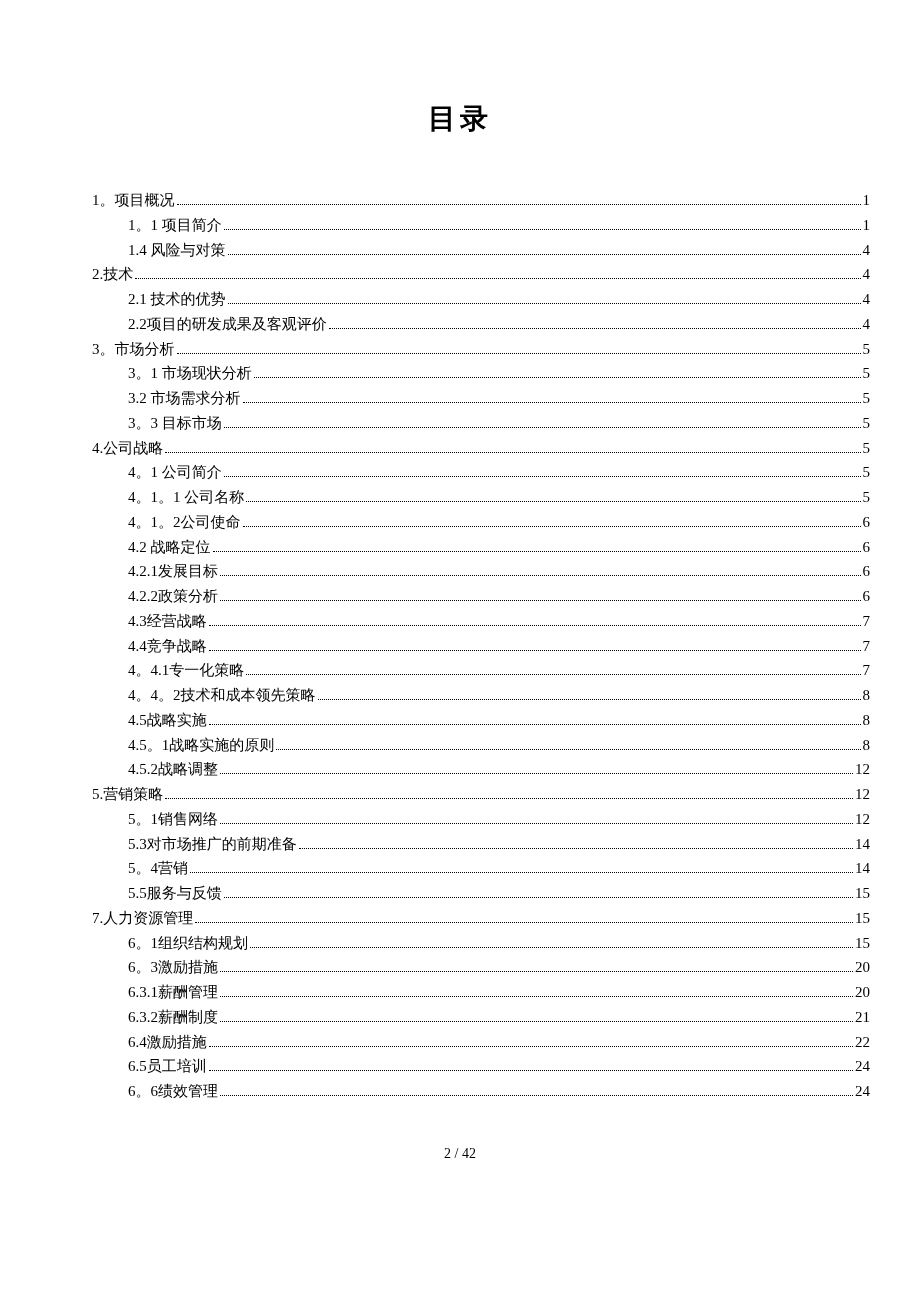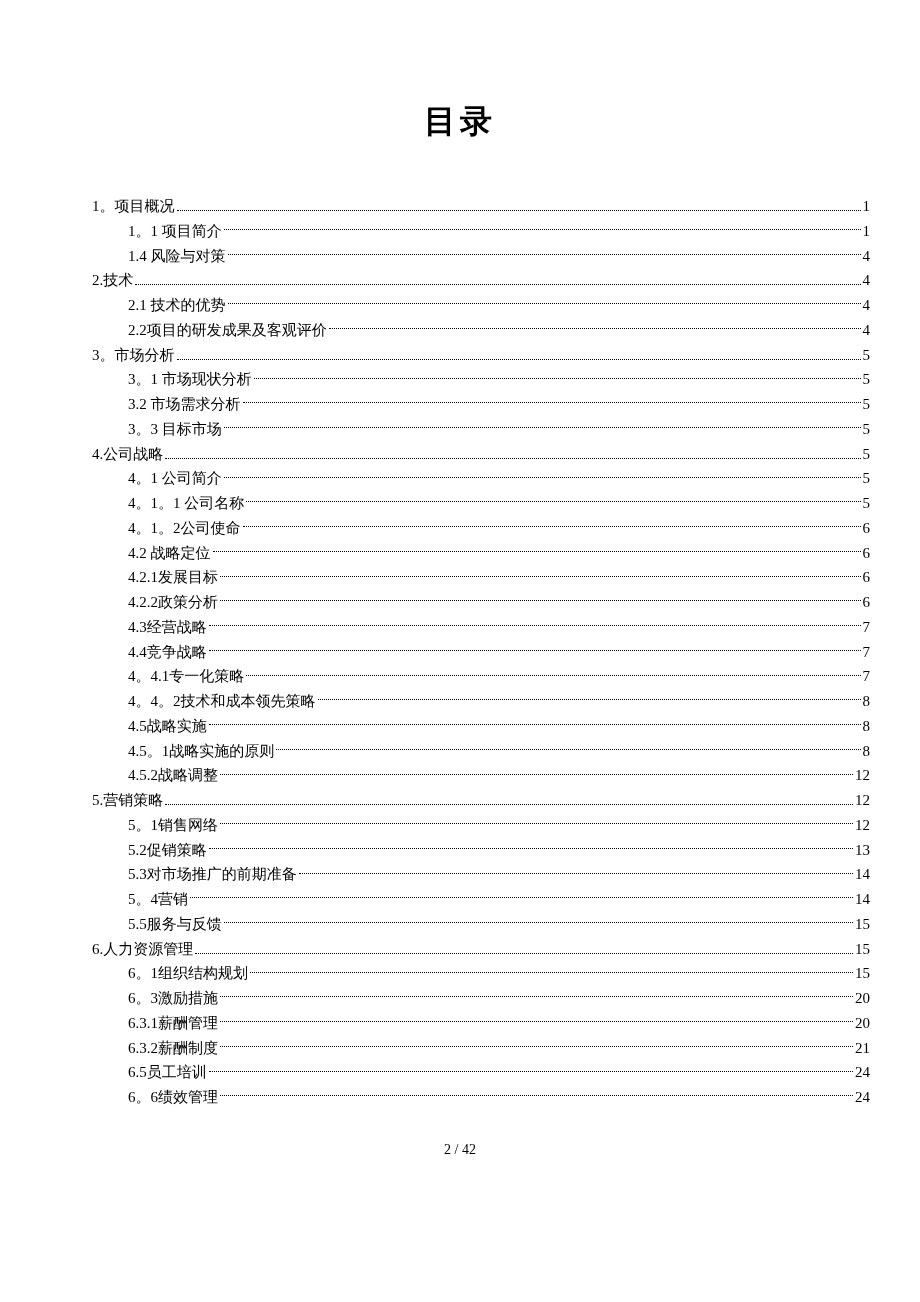--- a/index.html
+++ b/index.html
@@ -10,57 +10,56 @@
     body {
       font-family: "SimSun", "宋体", serif;
       background: #ffffff;
       width: 920px;
       margin: 0 auto;
       padding: 100px 50px 40px 50px;
       color: #000;
     }
     .title {
       text-align: center;
-      font-size: 32px;
+      font-size: 28px;
       font-weight: bold;
       margin-bottom: 50px;
       letter-spacing: 4px;
     }
     .toc {
       font-size: 15px;
     }
     .toc-line {
       display: flex;
       align-items: baseline;
       white-space: nowrap;
       line-height: 1.65;
     }
     .toc-line.level1 {
       padding-left: 42px;
     }
     .toc-line.level2 {
       padding-left: 78px;
-      align-items: center;
     }
     .toc-label {
       flex: 0 0 auto;
     }
     .toc-dots {
       flex: 1 1 auto;
       border-bottom: 1.5px dotted #000;
       margin: 0 2px 3px 2px;
       min-width: 10px;
     }
     .toc-page {
       flex: 0 0 auto;
     }
     .page-footer {
       text-align: center;
       font-size: 14px;
-      margin-top: 32px;
+      margin-top: 42px;
       font-family: "Times New Roman", serif;
     }
   </style>
 </head>
 <body>
 
 <h1 class="title">目录</h1>
 
 <div class="toc" id="toc-container">
     <div class="toc-line level1">
@@ -187,41 +186,36 @@
       <span class="toc-label">5.营销策略</span>
       <span class="toc-dots"></span>
       <span class="toc-page">12</span>
     </div>
     <div class="toc-line level2">
       <span class="toc-label">5。1销售网络</span>
       <span class="toc-dots"></span>
       <span class="toc-page">12</span>
     </div>
     <div class="toc-line level2">
-      <span class="toc-label">5.2促销策略 </span>
-      <span class="toc-dots"></span>
-      <span class="toc-page">13</span>
-    </div>
-    <div class="toc-line level2">
       <span class="toc-label">5.3对市场推广的前期准备 </span>
       <span class="toc-dots"></span>
       <span class="toc-page">14</span>
     </div>
     <div class="toc-line level2">
       <span class="toc-label">5。4营销 </span>
       <span class="toc-dots"></span>
       <span class="toc-page">14</span>
     </div>
     <div class="toc-line level2">
       <span class="toc-label">5.5服务与反馈</span>
       <span class="toc-dots"></span>
       <span class="toc-page">15</span>
     </div>
     <div class="toc-line level1">
-      <span class="toc-label">6.人力资源管理</span>
+      <span class="toc-label">7.人力资源管理</span>
       <span class="toc-dots"></span>
       <span class="toc-page">15</span>
     </div>
     <div class="toc-line level2">
       <span class="toc-label">6。1组织结构规划</span>
       <span class="toc-dots"></span>
       <span class="toc-page">15</span>
     </div>
     <div class="toc-line level2">
       <span class="toc-label">6。3激励措施</span>
@@ -232,20 +226,25 @@
       <span class="toc-label">6.3.1薪酬管理</span>
       <span class="toc-dots"></span>
       <span class="toc-page">20</span>
     </div>
     <div class="toc-line level2">
       <span class="toc-label">6.3.2薪酬制度</span>
       <span class="toc-dots"></span>
       <span class="toc-page">21</span>
     </div>
     <div class="toc-line level2">
+      <span class="toc-label">6.4激励措施</span>
+      <span class="toc-dots"></span>
+      <span class="toc-page">22</span>
+    </div>
+    <div class="toc-line level2">
       <span class="toc-label">6.5员工培训</span>
       <span class="toc-dots"></span>
       <span class="toc-page">24</span>
     </div>
     <div class="toc-line level2">
       <span class="toc-label">6。6绩效管理</span>
       <span class="toc-dots"></span>
       <span class="toc-page">24</span>
     </div>
   </div>

